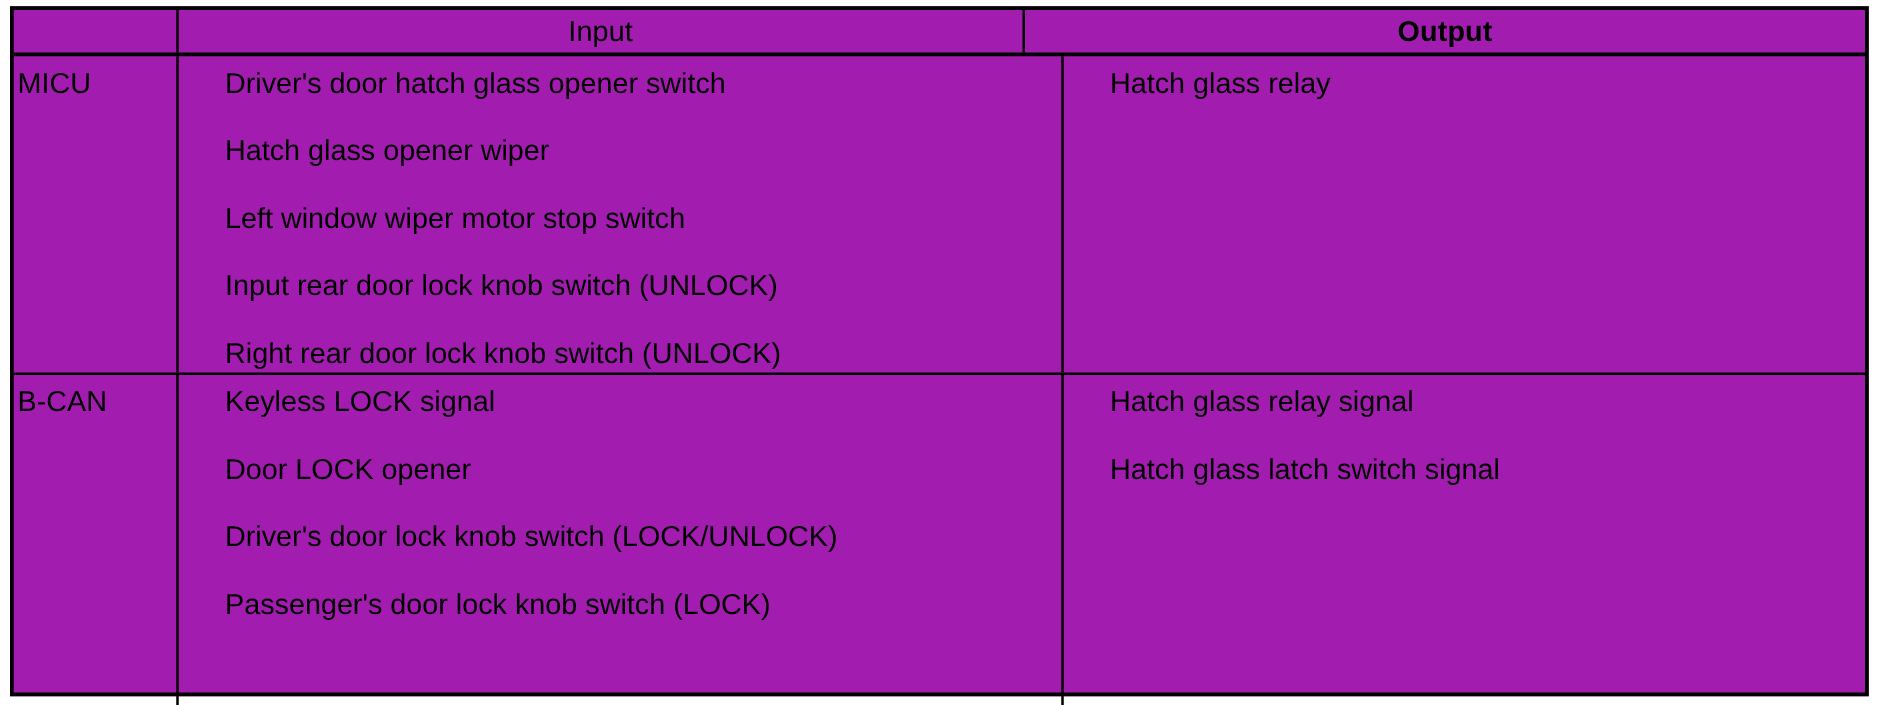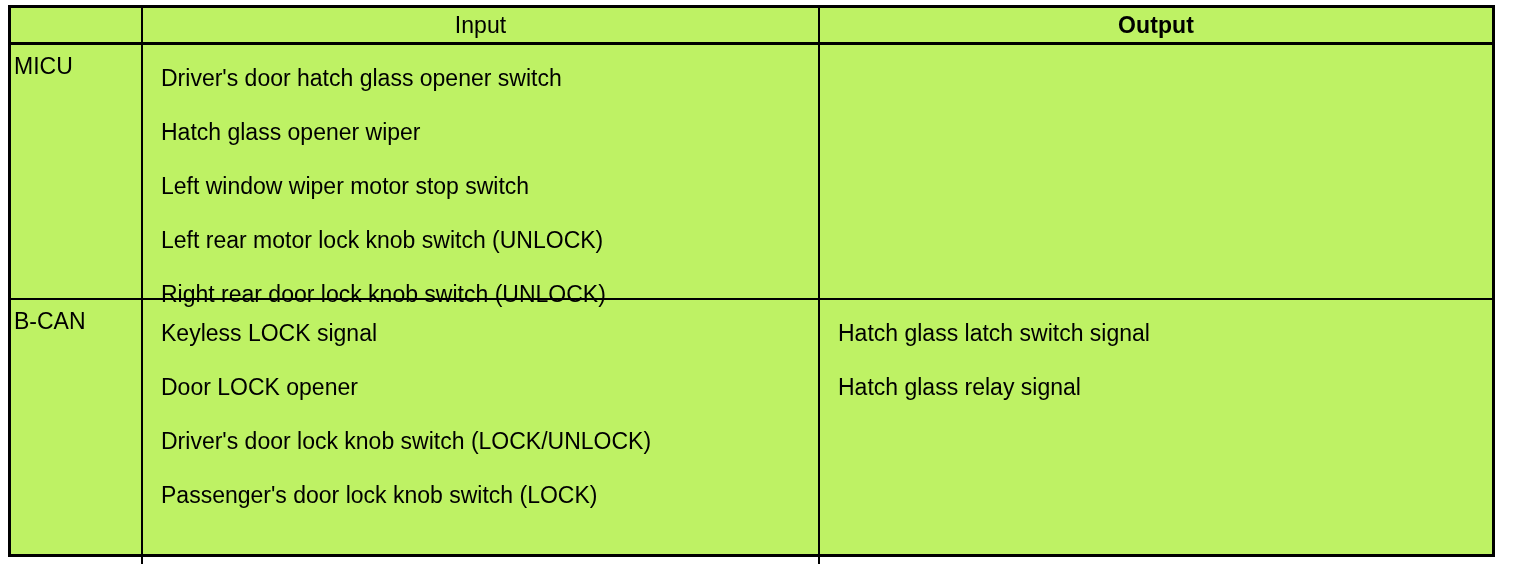--- a/index.html
+++ b/index.html
@@ -25,21 +25,21 @@
 
   
   .io-table {
     position: absolute;
     left: 8px;
     top: 5px;
     width: 1487px;       
     height: 552px;       
     box-sizing: border-box;
     border: 3px solid #000000;
-    background: #bef264;
+    background: #a21caf;
   }
 
   
   .table-header {
     position: absolute;
     left: 0;
     top: 0;
     right: 0;
     height: 37px;
     box-sizing: border-box;
@@ -67,20 +67,21 @@
     top: 37px;
     right: 0;
     bottom: 0;
   }
 
   .trow {
     position: relative;
     display: flex;
     box-sizing: border-box;
     width: 100%;
+    gap: 31px;
   }
   .trow-micu  { height: 255px; border-bottom: 2px solid #000000; }
   .trow-bcan  { height: 304px; }
 
   .cell {
     box-sizing: border-box;
     padding: 0;
     position: relative;
   }
   .cell-source {
@@ -101,21 +102,21 @@
     padding-top: 6px;
   }
 
   .source-label {
     font-size: 23px;
     line-height: 30px;
     white-space: nowrap;
   }
 
   .item-list {
-    margin: 12px;
+    margin: 0;
     padding: 0;
     list-style: none;
   }
   .item {
     font-size: 23px;
     line-height: 30px;
     height: 54px;            
     white-space: nowrap;
   }
   .item-out {
@@ -144,47 +145,52 @@
 
         <div class="cell cell-source">
           <div class="source-label">MICU</div>
         </div>
 
         <div class="cell cell-input">
           <ul class="item-list">
             <li class="item">Driver's door hatch glass opener switch</li>
             <li class="item">Hatch glass opener wiper</li>
             <li class="item">Left window wiper motor stop switch</li>
-            <li class="item">Left rear motor lock knob switch (UNLOCK)</li>
+            <li class="item">Input rear door lock knob switch (UNLOCK)</li>
             <li class="item">Right rear door lock knob switch (UNLOCK)</li>
           </ul>
         </div>
 
+        <div class="cell cell-output">
+          <ul class="item-list">
+            <li class="item-out">Hatch glass relay</li>
+          </ul>
+        </div>
 
       </div>
 
       <div class="trow trow-bcan">
 
         <div class="cell cell-source">
           <div class="source-label">B-CAN</div>
         </div>
 
         <div class="cell cell-input">
           <ul class="item-list">
             <li class="item">Keyless LOCK signal</li>
             <li class="item">Door LOCK opener</li>
             <li class="item">Driver's door lock knob switch (LOCK/UNLOCK)</li>
             <li class="item">Passenger's door lock knob switch (LOCK)</li>
           </ul>
         </div>
 
         <div class="cell cell-output">
           <ul class="item-list">
+            <li class="item-out">Hatch glass relay signal</li>
             <li class="item-out">Hatch glass latch switch signal</li>
-            <li class="item-out">Hatch glass relay signal</li>
           </ul>
         </div>
 
       </div>
 
     </div>
   </div>
 </div>
 
 </body></html>

